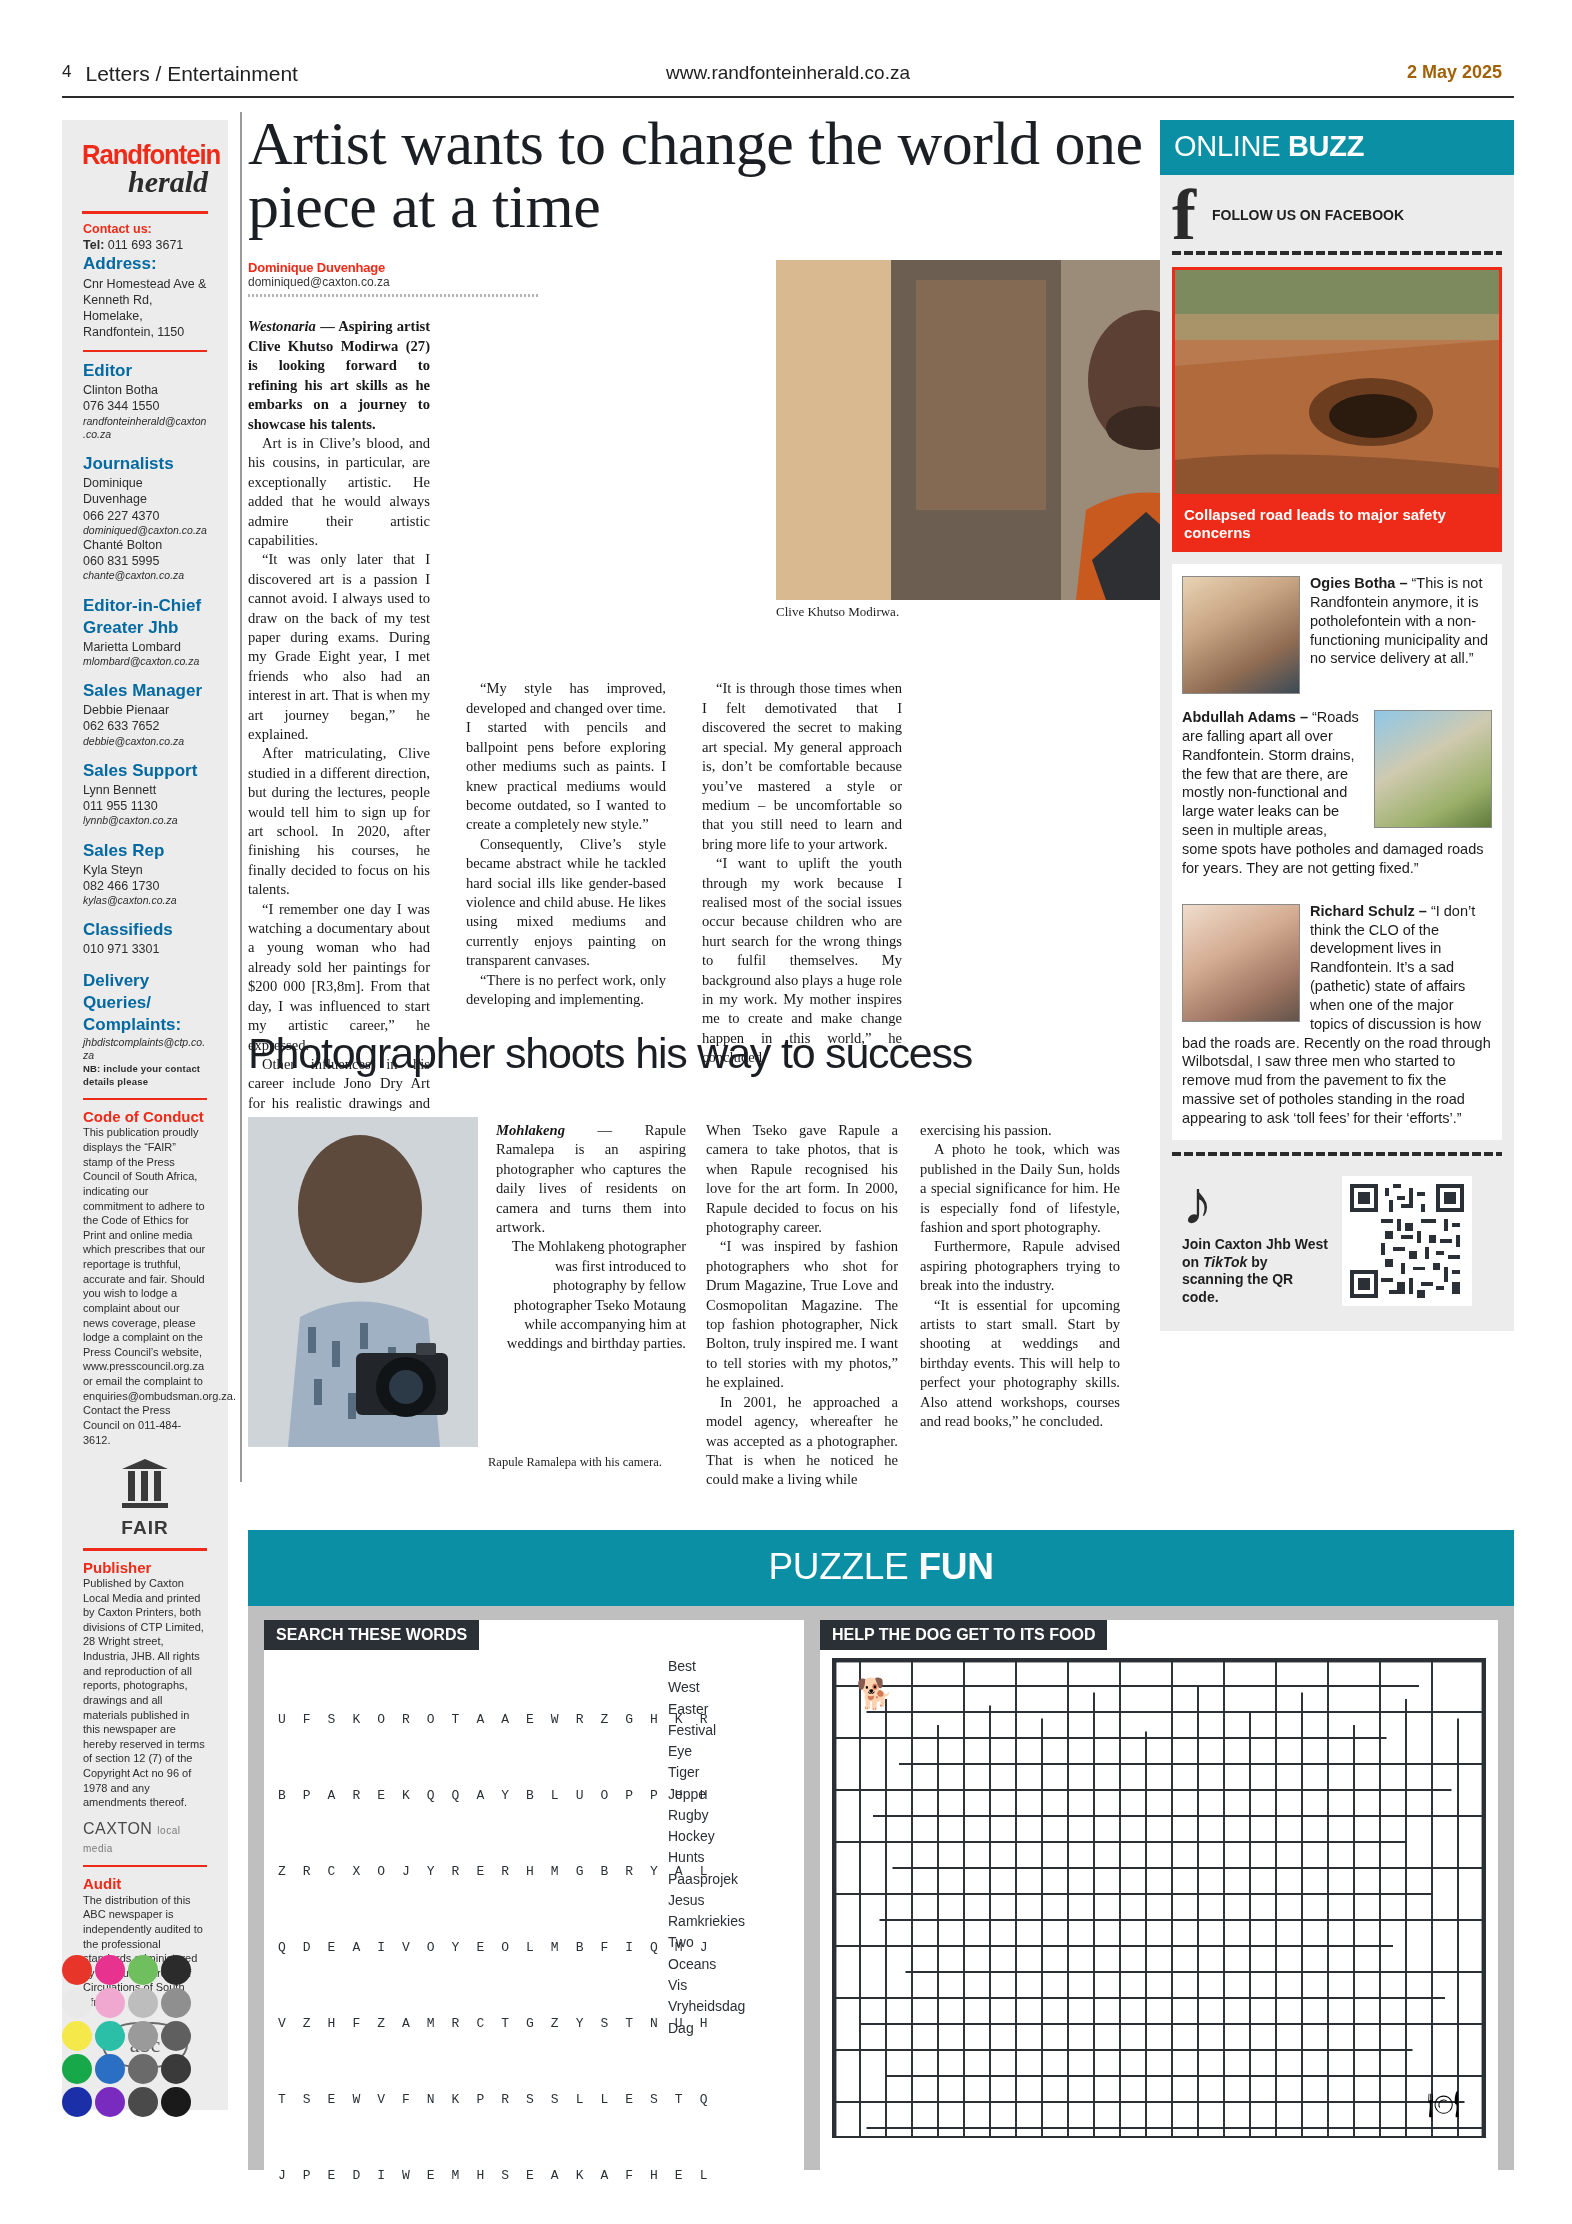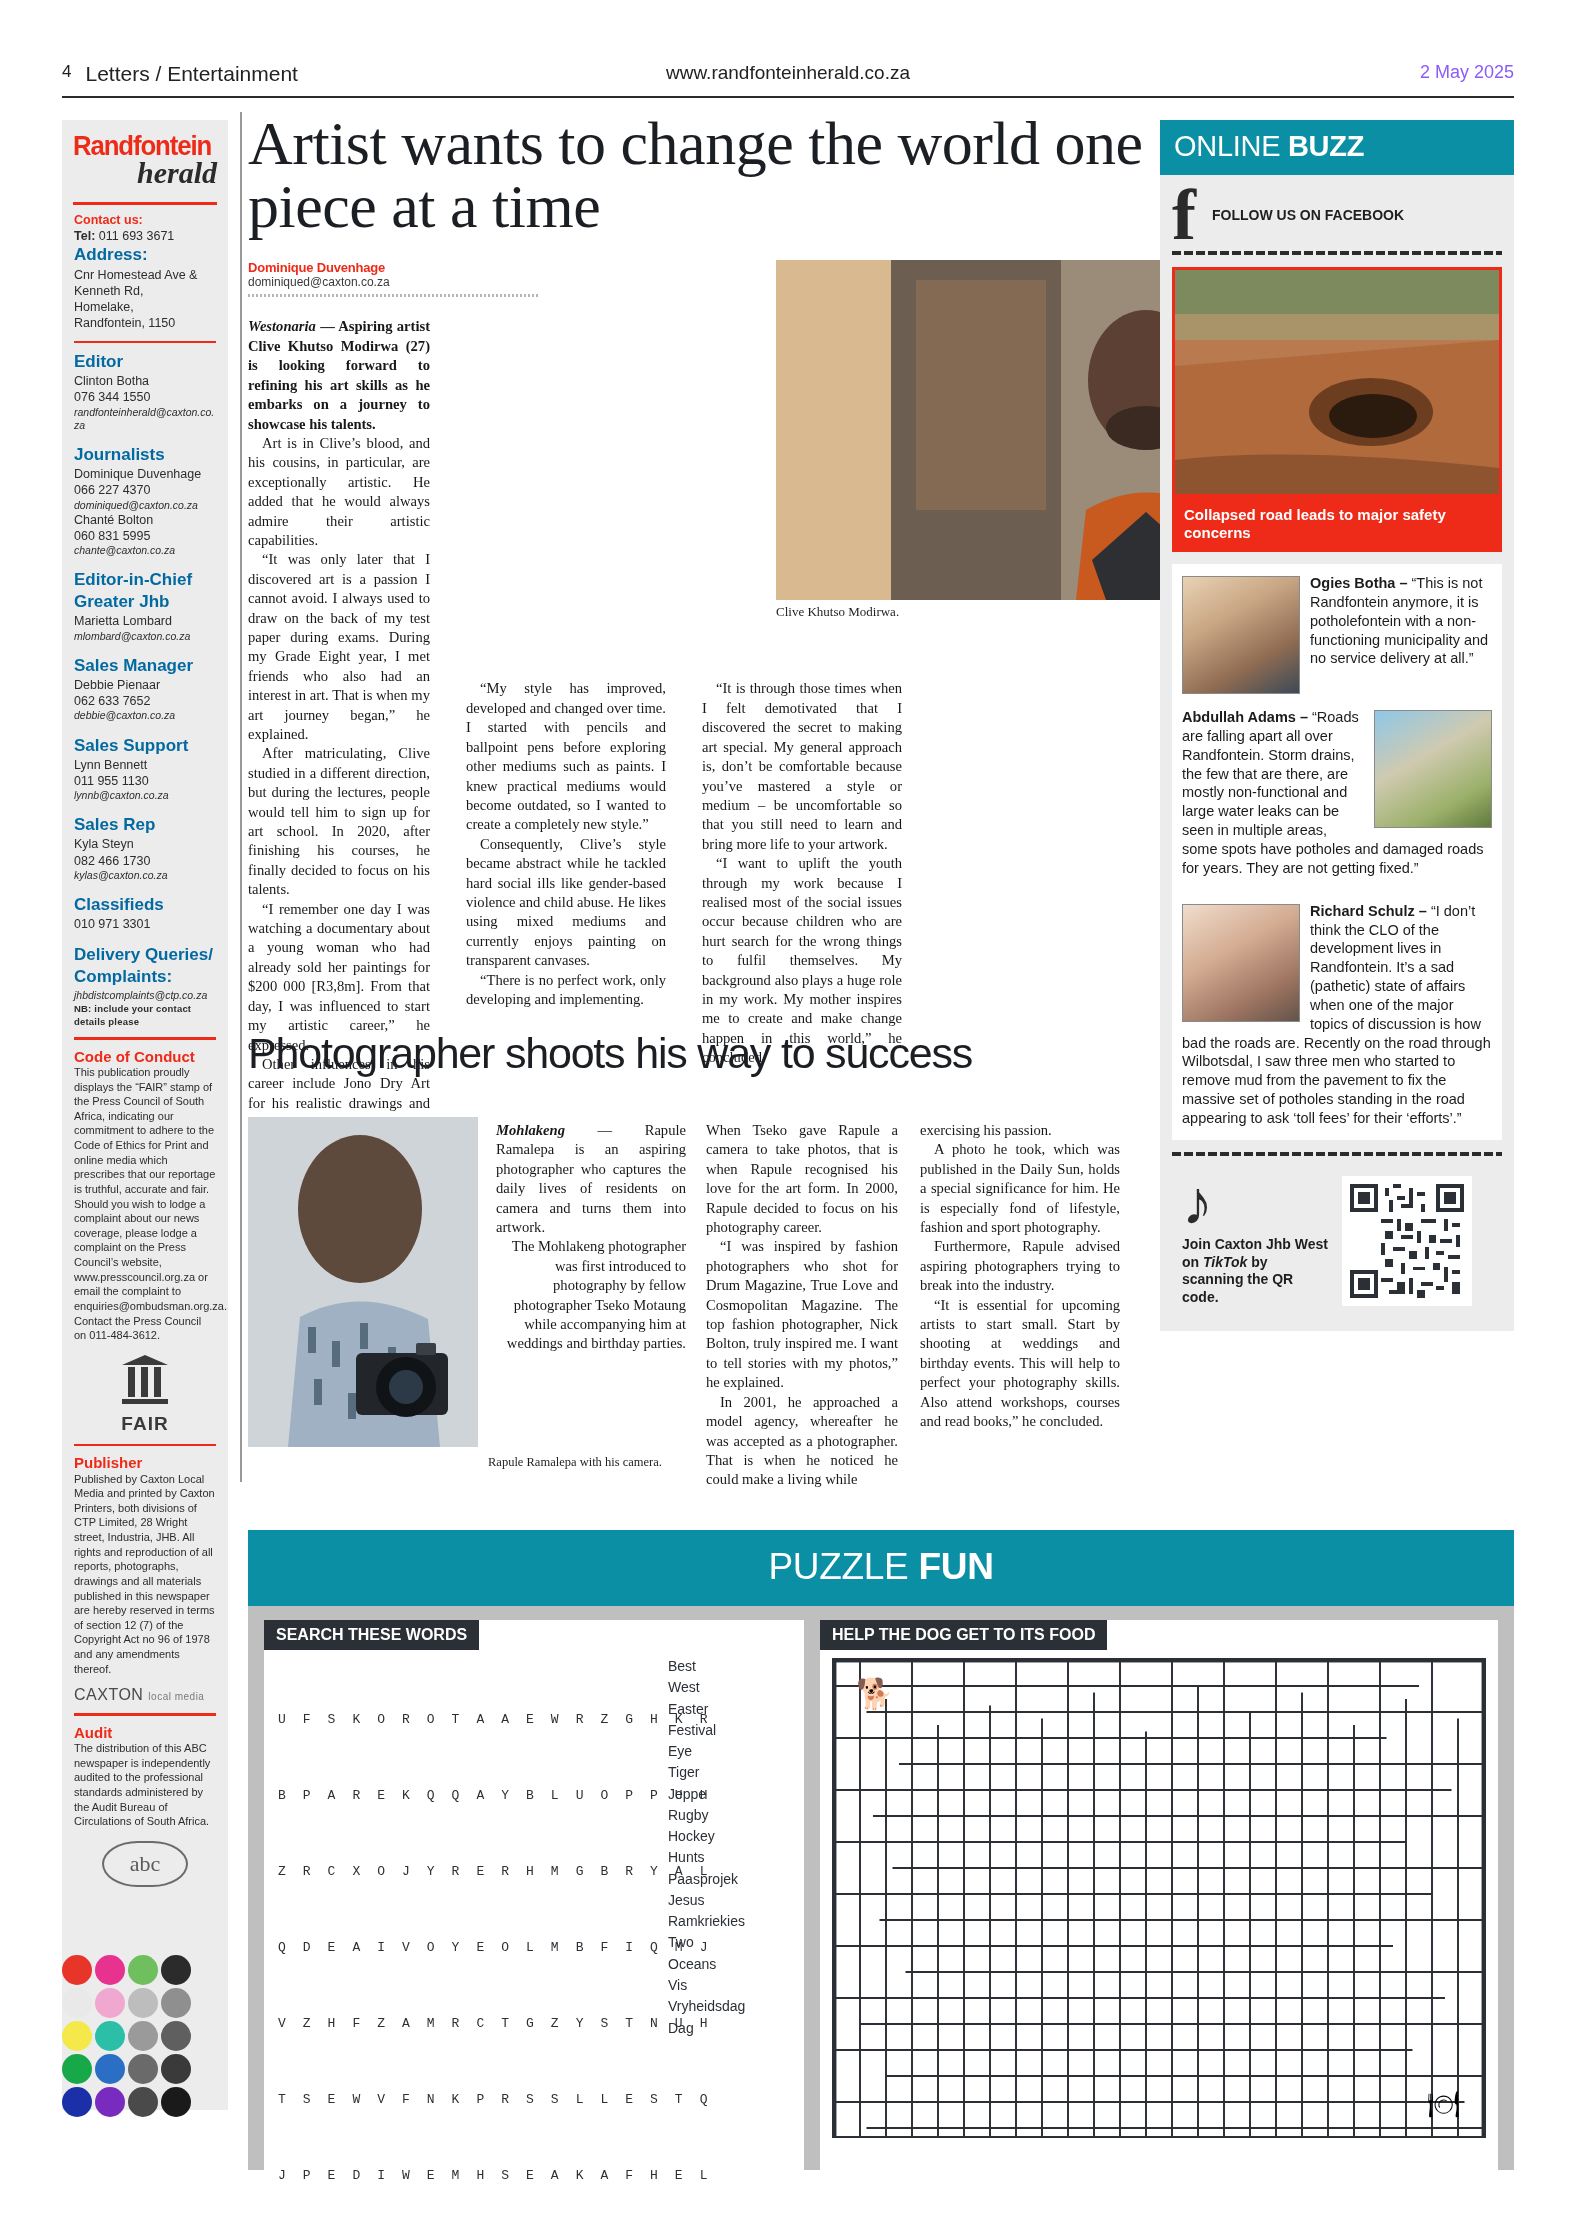--- a/index.html
+++ b/index.html
@@ -14,27 +14,27 @@
 
   
   .topbar {
     position: absolute; left: 62px; top: 62px; width: 1452px; height: 36px;
     border-bottom: 2px solid #2b2b2b;
     display: flex; align-items: flex-start;
   }
   .topbar .pgnum { font-size: 17px; color: #222; margin-right: 14px; }
   .topbar .section { font-size: 21px; color: #222; }
   .topbar .url { position: absolute; left: 50%; transform: translateX(-50%); font-size: 19px; color: #222; }
-  .topbar .date { position: absolute; right: 0; font-size: 18px; color: #8b5cf6; }
+  .topbar .date { position: absolute; right: 12px; font-size: 18px; color: #a16207; font-weight: bold; }
 
   
   .sidebar {
     position: absolute; left: 62px; top: 120px; width: 166px; height: 1990px;
     background: #ececec;
-    padding: 3px;
+    padding: 12px;
   }
   .logo-box { padding: 10px 8px 8px 8px; background:#ececec; }
   .logo-rand {
     font-family: "Liberation Sans", sans-serif; font-weight: bold;
     color: #ee2b18; font-size: 28px; letter-spacing: -1.2px; line-height: 0.95;
     font-stretch: condensed; transform: scaleX(0.92); transform-origin: left;
   }
   .logo-herald {
     font-family: "Liberation Serif", serif; font-style: italic; font-weight: bold;
     color: #2b2b2b; font-size: 30px; line-height: 1; text-align: right; margin-top: -2px;

